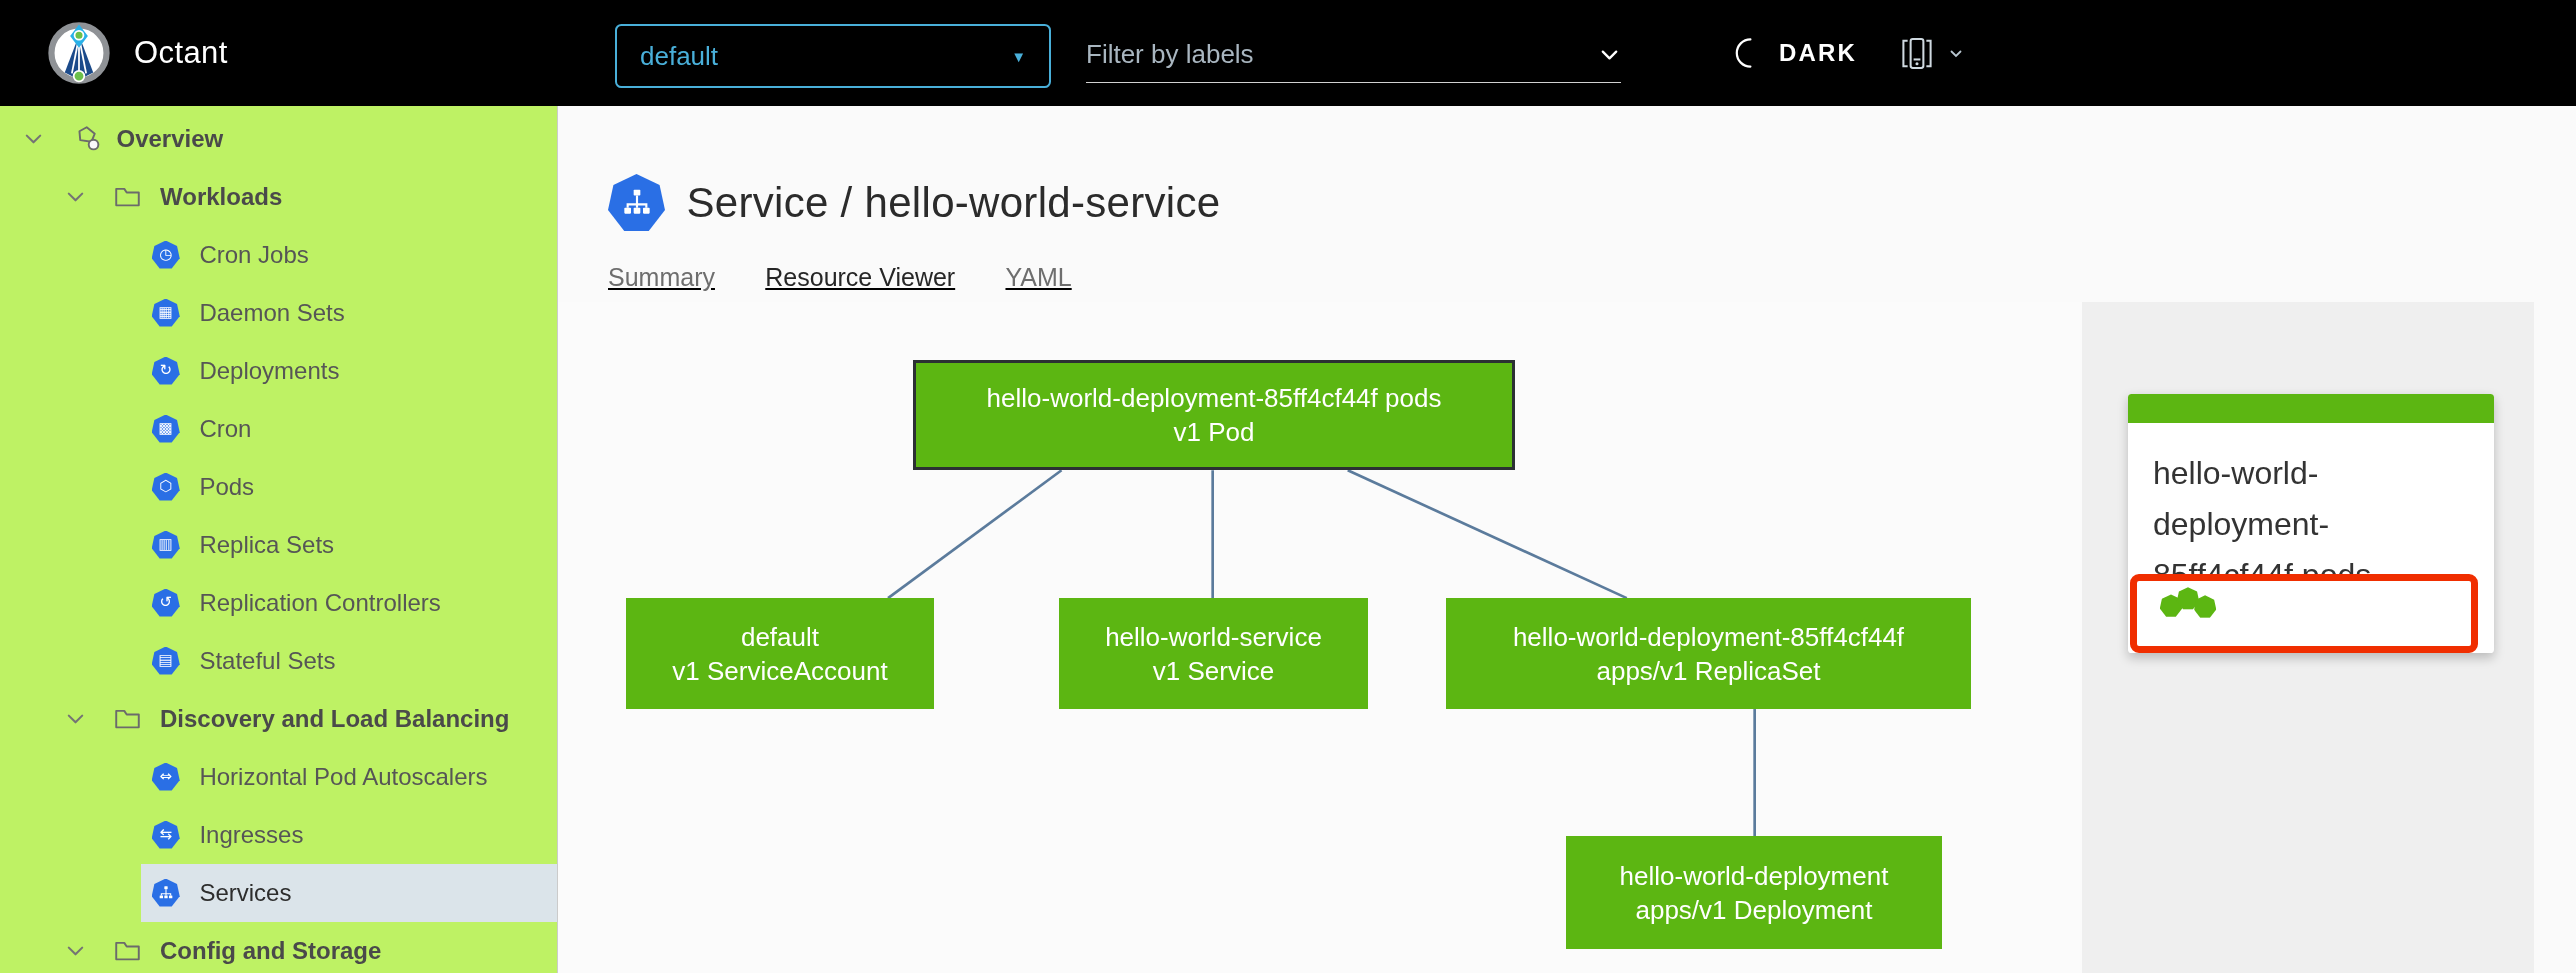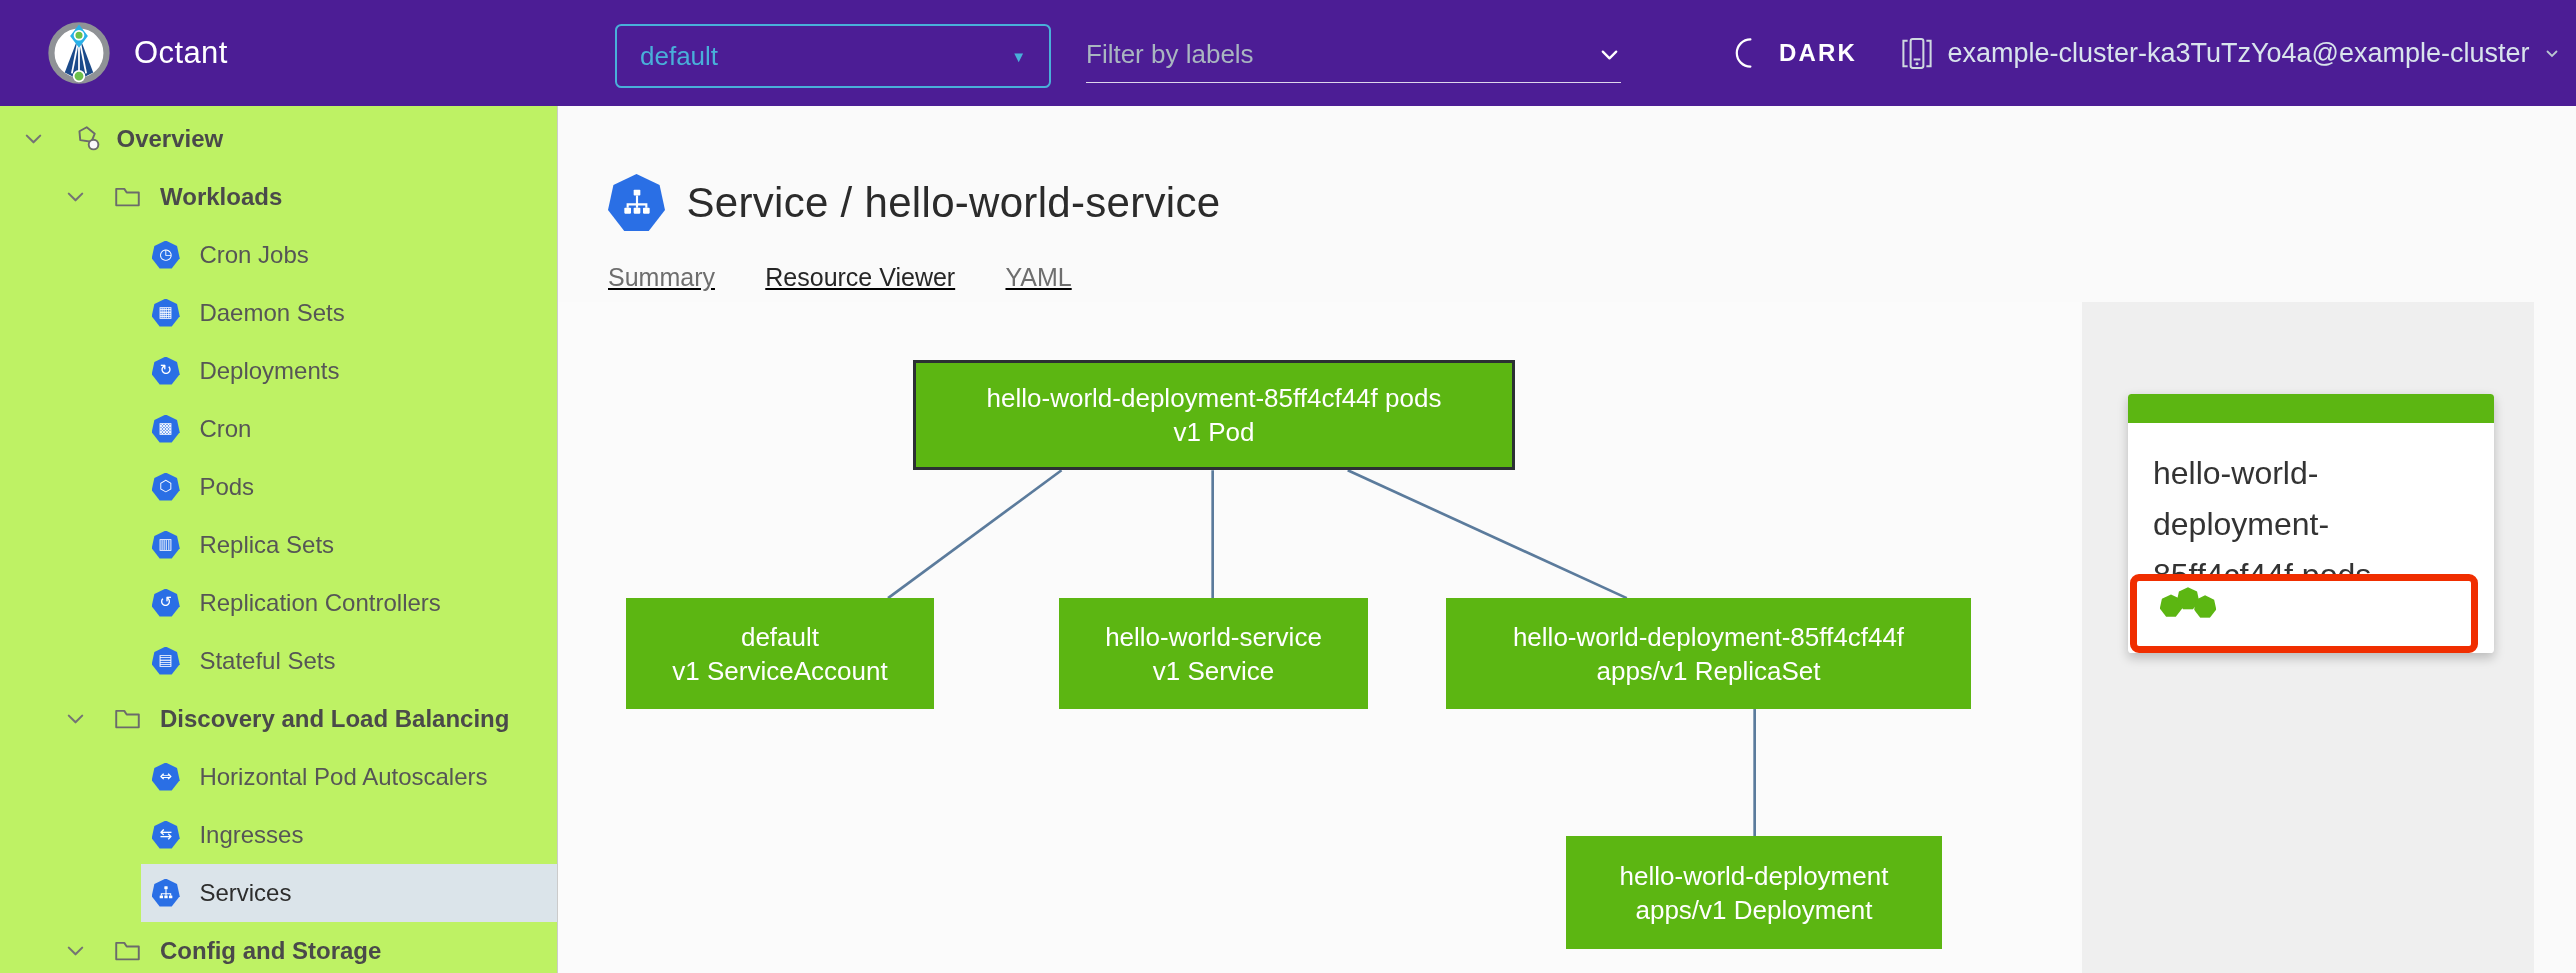--- a/index.html
+++ b/index.html
@@ -1,19 +1,19 @@
 <!DOCTYPE html>
 <html style="font-size:14.3px"><head>
 <meta charset="utf-8">
 <style>
   html,body{margin:0;padding:0;background:#fafafa;font-family:"Liberation Sans",sans-serif;}
   .app{position:relative;width:2576px;height:973px;overflow:hidden;background:#fafafa;}
 
   
-  .hdr{position:absolute;left:0;top:0;width:2576px;height:106px;background:#4c1d95;}
+  .hdr{position:absolute;left:0;top:0;width:2576px;height:106px;background:#000000;}
   .brand{position:absolute;left:47px;top:0;height:106px;display:flex;align-items:center;gap:23px;}
   .logo{width:64px;height:64px;display:block;}
   .app-title{color:#ffffff;font-size:31px;font-weight:400;letter-spacing:0.4px;}
   .ns-select{position:absolute;left:615px;top:24px;width:436px;height:64px;border:2.7px solid #49afd9;border-radius:6.3px;
     box-sizing:border-box;display:flex;align-items:center;justify-content:space-between;padding:0 23px;
     color:#49afd9;font-size:26px;cursor:pointer;}
   .ns-caret{font-size:15px;line-height:1;color:#49afd9;}
   .filter{position:absolute;left:1086px;top:27px;width:535px;height:55px;border-bottom:1.8px solid rgba(255,255,255,.82);
     display:flex;align-items:center;justify-content:space-between;color:#a9b6c0;font-size:26px;cursor:text;}
   .theme-toggle{position:absolute;left:1730px;top:0;height:106px;display:flex;align-items:center;gap:15px;
@@ -135,21 +135,20 @@
     <div class="ctx">
       <svg width="34" height="39" viewBox="0 0 40 44">
         <g fill="none" stroke="#cfd9e0" stroke-width="2.4">
           <path d="M9 7 H4 V37 H9"></path>
           <path d="M31 7 H36 V37 H31"></path>
           <rect x="12.5" y="5" width="15" height="34" rx="2.5"></rect>
           <path d="M16 29 H24"></path>
         </g>
         <circle cx="20" cy="34" r="1.8" fill="#cfd9e0"></circle>
       </svg>
-      <span>example-cluster-ka3TuTzYo4a@example-cluster</span>
       <svg width="18" height="18" viewBox="0 0 24 24">
         <path d="M6 10l6 6 6-6" fill="none" stroke="#b9c7d1" stroke-width="2.4" stroke-linecap="round"></path>
       </svg>
     </div>
   </div>
 
   <nav class="sidebar" id="sidebar">
       <div class="nav-row lvl0 group">
         <span class="chev">
           <svg width="23" height="23" viewBox="0 0 24 24">

